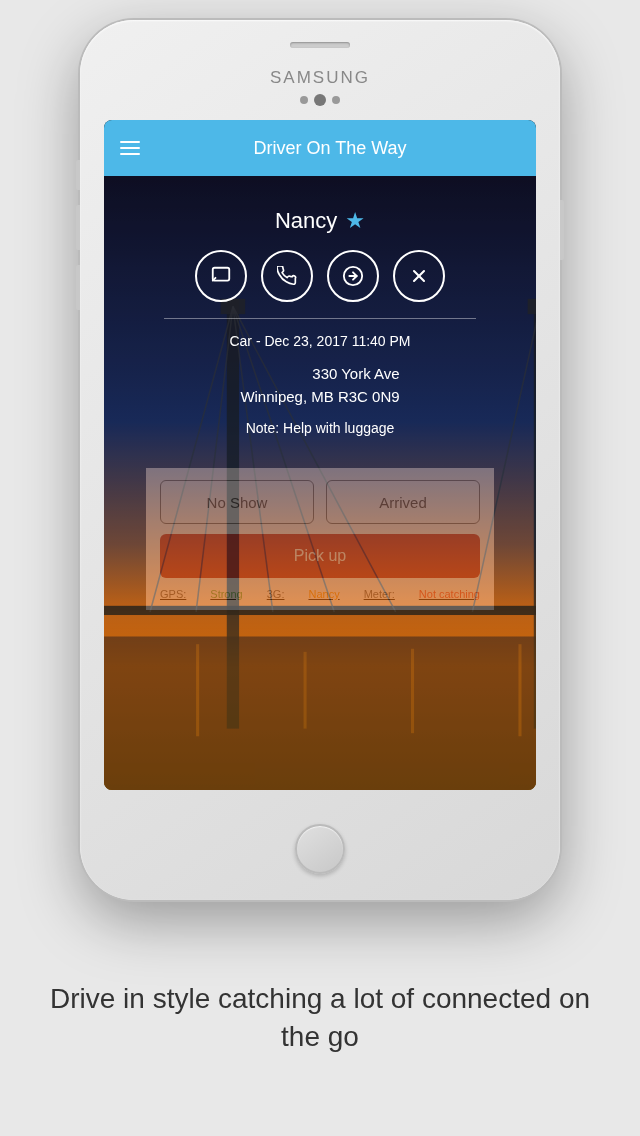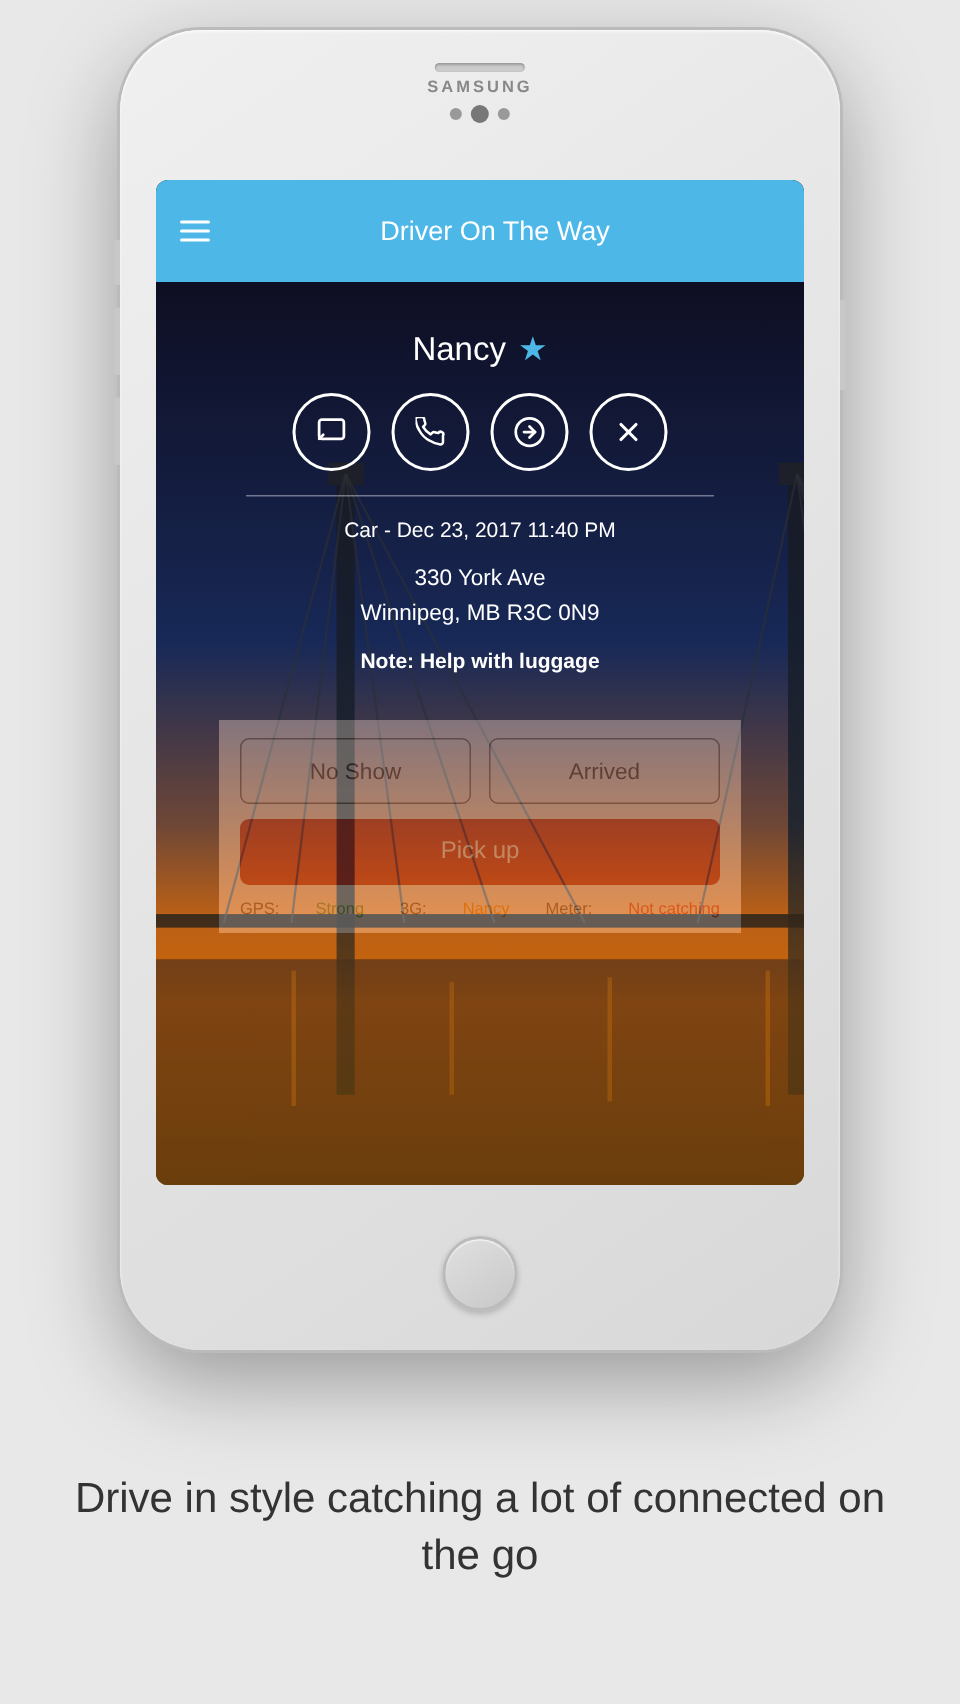--- a/index.html
+++ b/index.html
@@ -40,24 +40,25 @@
       left: 50%;
       transform: translateX(-50%);
       display: flex;
       flex-direction: column;
       align-items: center;
       gap: 4px;
       z-index: 10;
     }
 
     .samsung-label {
-      font-size: 11px;
+      font-size: 17px;
       color: #888;
       letter-spacing: 2px;
-      font-weight: 700;
+      font-weight: 400;
+      margin-top: 16px;
     }
 
     .speaker-grille {
       width: 60px;
       height: 6px;
       background: #ccc;
       border-radius: 3px;
       box-shadow: inset 0 1px 2px rgba(0,0,0,0.3);
     }
 
@@ -99,21 +100,21 @@
       flex-direction: column;
       overflow: hidden;
     }
 
     
     .header {
       background: #4db8e8;
       display: flex;
       align-items: center;
       padding: 0 16px;
-      height: 68px;
+      height: 56px;
       flex-shrink: 0;
     }
 
     .hamburger-icon {
       display: flex;
       flex-direction: column;
       gap: 4px;
       cursor: pointer;
     }
 
@@ -212,29 +213,28 @@
     .trip-info {
       color: white;
       font-size: 14px;
       text-align: center;
       margin-bottom: 14px;
     }
 
     .address-info {
       color: white;
       font-size: 15px;
-      text-align: center;
+      text-align: right;
       line-height: 1.5;
       margin-bottom: 12px;
     }
 
     .note-info {
       color: white;
       font-size: 14px;
-      font-weight: bold;
     }
 
     
     .bottom-panel {
       background: white;
       padding: 12px 14px 10px;
       flex-shrink: 0;
     }
 
     .two-btn-row {
@@ -267,20 +267,21 @@
       cursor: pointer;
       font-weight: 500;
       margin-bottom: 10px;
     }
 
     .status-bar {
       display: flex;
       gap: 24px;
       align-items: center;
       font-size: 11px;
+      text-decoration: underline;
     }
 
     .status-label {
       color: #555;
     }
 
     .status-strong {
       color: #4caf50;
       font-weight: 500;
     }

